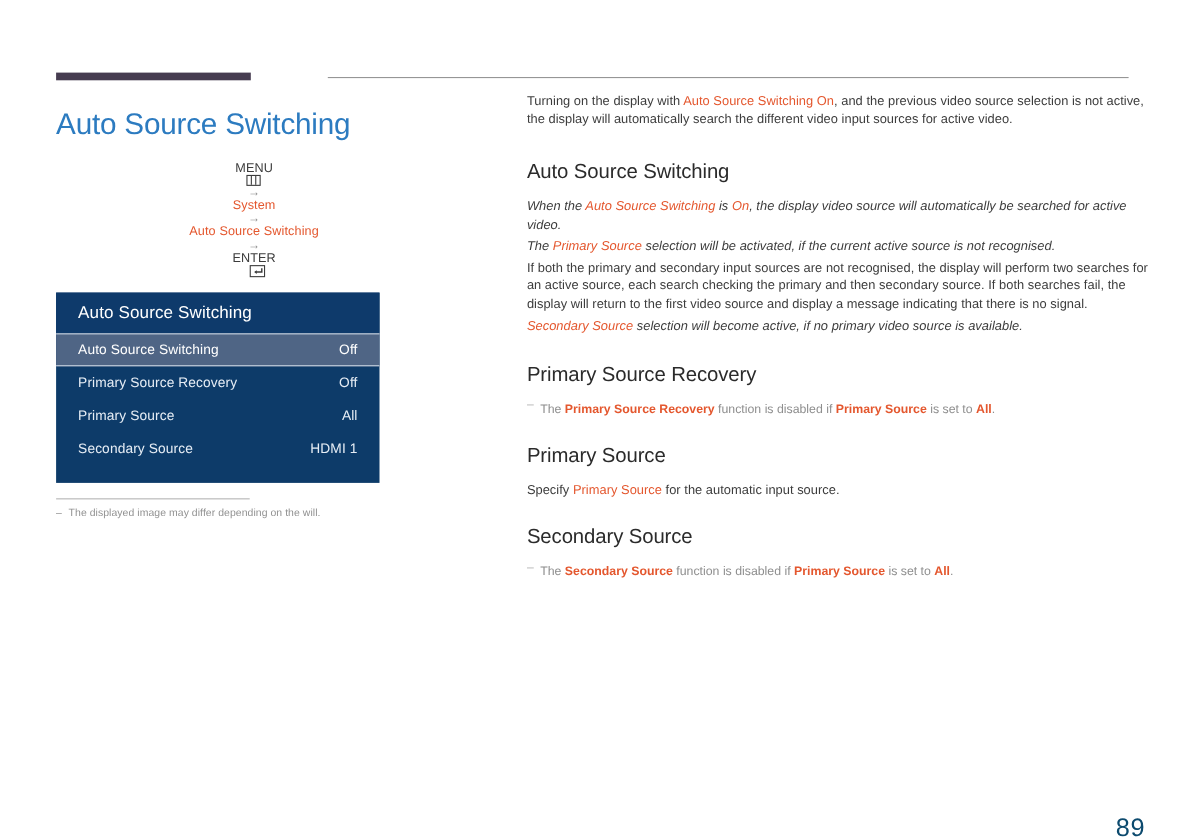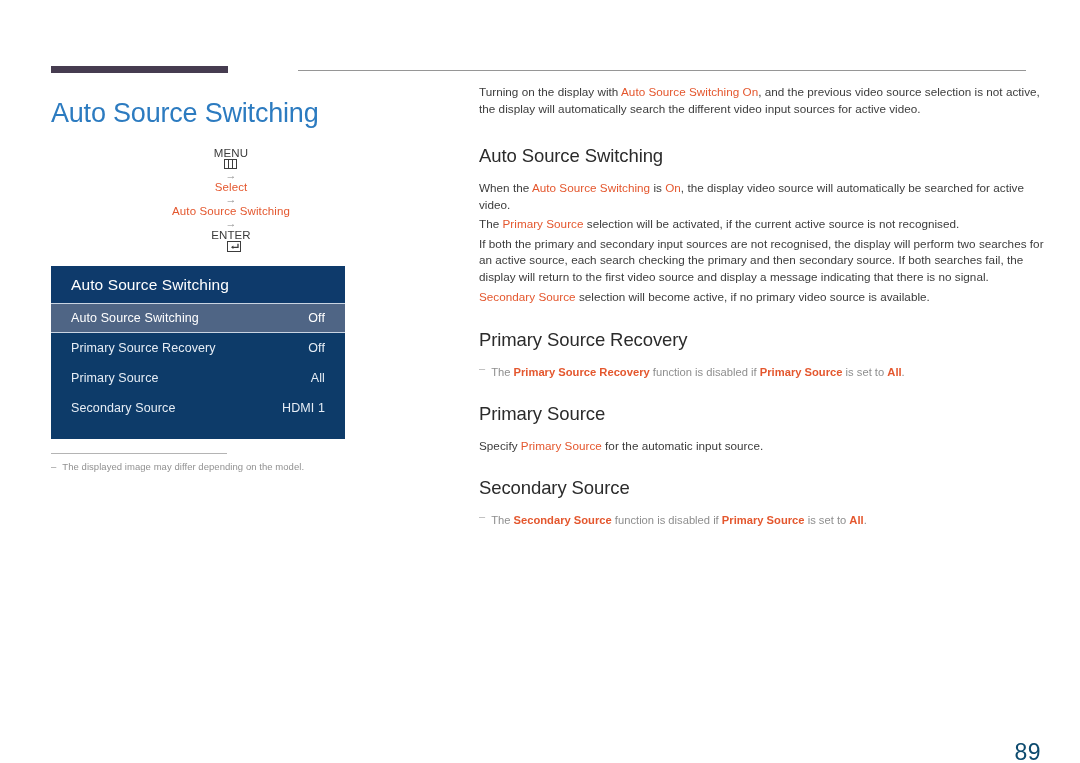--- a/index.html
+++ b/index.html
@@ -178,21 +178,21 @@
     width: 574px;
     margin-left: 25px;
   }
   .r-para {
     font-size: 11.7px;
     line-height: 16.5px;
     color: #3c3c3c;
     margin: 0 0 4px 0;
     letter-spacing: 0.03px;
   }
-  .r-para.tight { margin-bottom: 3px; }
+  .r-para.tight { margin-bottom: 3px; font-style: italic; }
   .accent { color: #e4572e; }
   .accent-b { color: #e4572e; font-weight: bold; }
 
   .r-head {
     font-size: 18.5px;
     font-weight: normal;
     color: #2b2b2b;
     margin: 22px 0 12px 0;
     letter-spacing: -0.1px;
     line-height: 24px;
@@ -235,21 +235,21 @@
 </div>
 
 <div class="left-col">
 
   <h1 class="page-title">Auto Source Switching</h1>
 
   <div class="breadcrumb">
     <span class="bc-text">MENU</span>
     <span class="icon-menu"></span>
     <span class="bc-arrow">→</span>
-    <span class="bc-text bc-accent">Select</span>
+    <span class="bc-text bc-accent">System</span>
     <span class="bc-arrow">→</span>
     <span class="bc-text bc-accent">Auto Source Switching</span>
     <span class="bc-arrow">→</span>
     <span class="bc-text">ENTER</span>
     <span class="icon-enter">
       <svg width="11" height="9" viewBox="0 0 11 9" xmlns="http://www.w3.org/2000/svg">
         <path d="M9 0.8 L9 4.3 L3.2 4.3" fill="none" stroke="#3c3c3c" stroke-width="1.3"></path>
         <path d="M4.4 2.6 L2.0 4.35 L4.4 6.1 Z" fill="#3c3c3c"></path>
       </svg>
     </span>
@@ -277,21 +277,21 @@
 
     <div class="osd-row">
       <span class="osd-row-label">Secondary Source</span>
       <span class="osd-row-value">HDMI 1</span>
     </div>
   </div>
 
   <div class="left-note-rule"></div>
   <div class="left-note">
     <span class="left-note-dash">–</span>
-    <span>The displayed image may differ depending on the model.</span>
+    <span>The displayed image may differ depending on the will.</span>
   </div>
 </div>
 
 <div class="right-col">
 
   <p class="r-para"><span>Turning on the display with </span><span class="accent">Auto Source Switching On</span><span>, and the previous video source selection is not active, the display will automatically search the different video input sources for active video.</span></p>
 
   <h2 class="r-head first">Auto Source Switching</h2>
 
   <p class="r-para tight"><span>When the </span><span class="accent">Auto Source Switching</span><span> is </span><span class="accent">On</span><span>, the display video source will automatically be searched for active video.</span></p>

